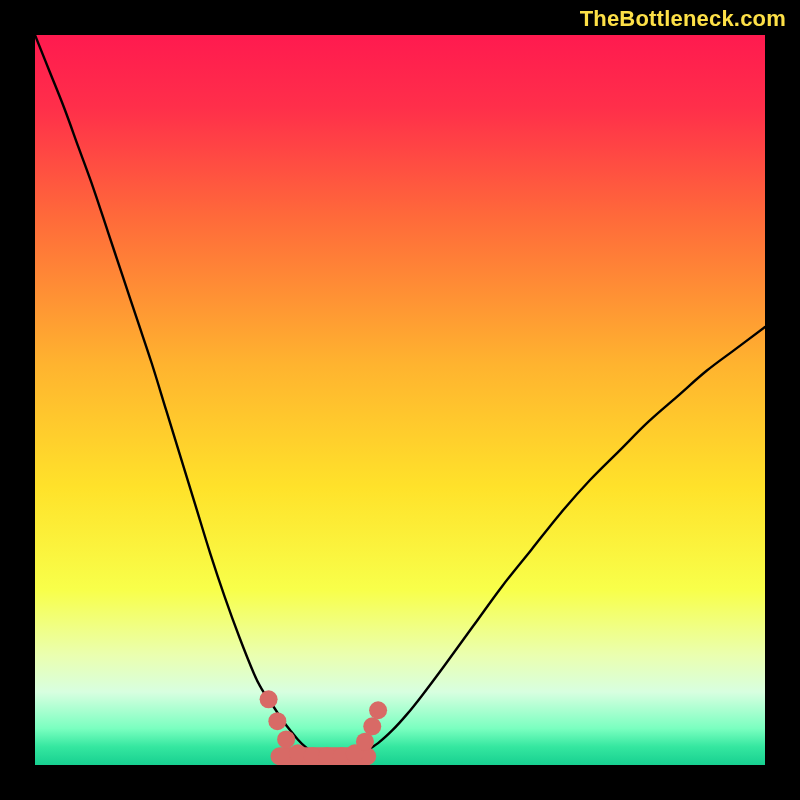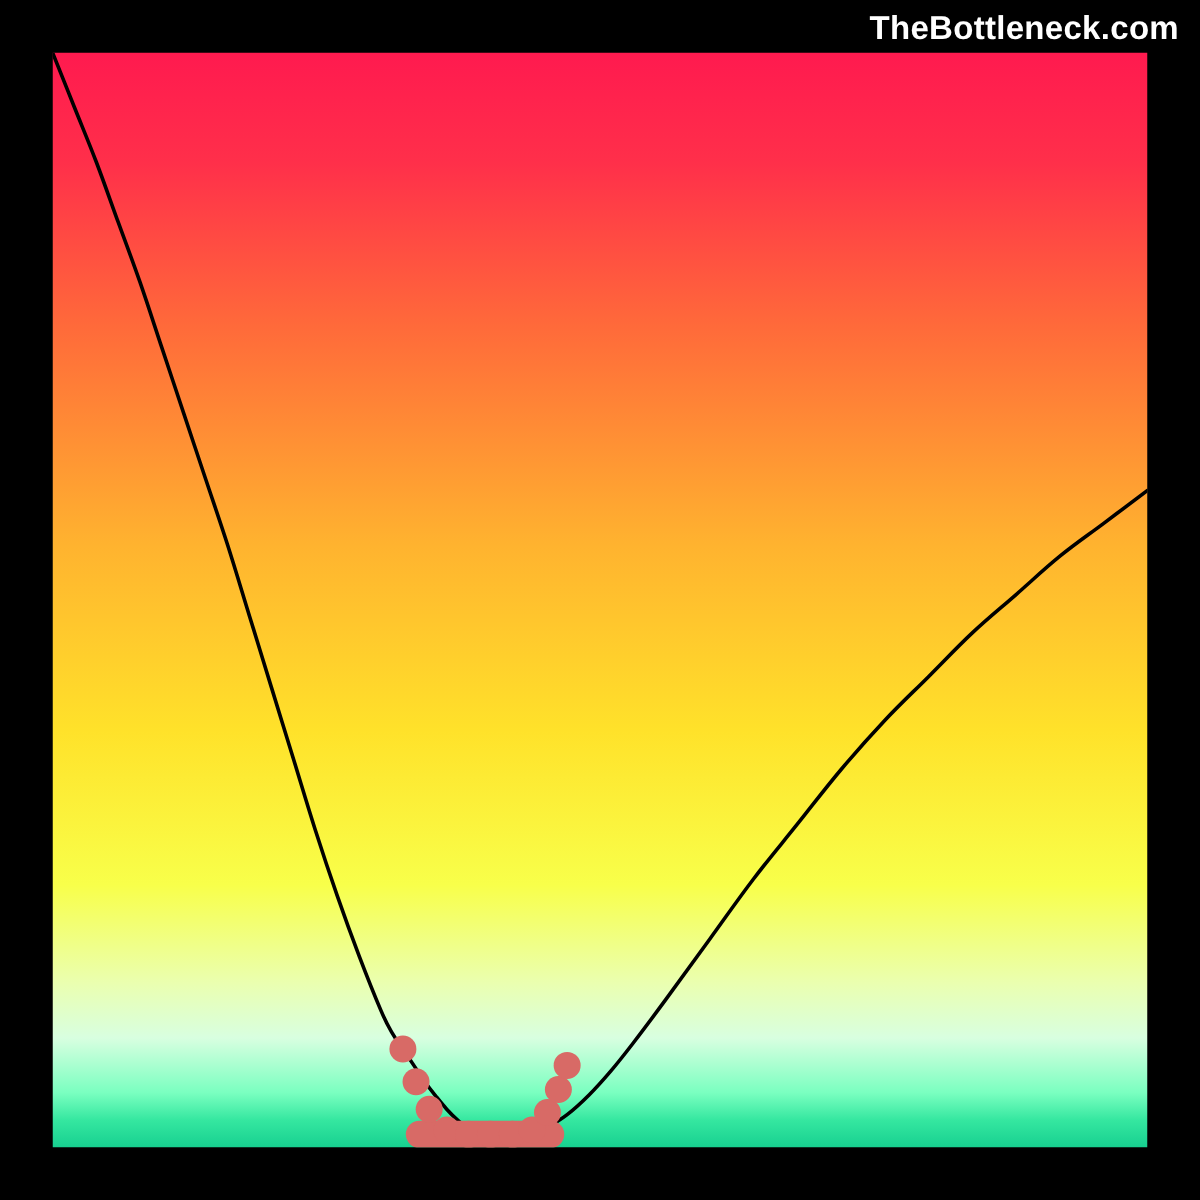--- a/index.html
+++ b/index.html
@@ -22,21 +22,21 @@
     position: absolute;
     left: 35px;
     top: 35px;
     width: 730px;
     height: 730px;
   }
   .watermark {
     position: absolute;
     top: 6px;
     right: 14px;
-    color: #ffffff;
+    color: #fde047;
     font-size: 22px;
     font-weight: 600;
     letter-spacing: 0.2px;
     user-select: none;
   }
   svg { display: block; }
 </style>
 </head>
 <body>
 

